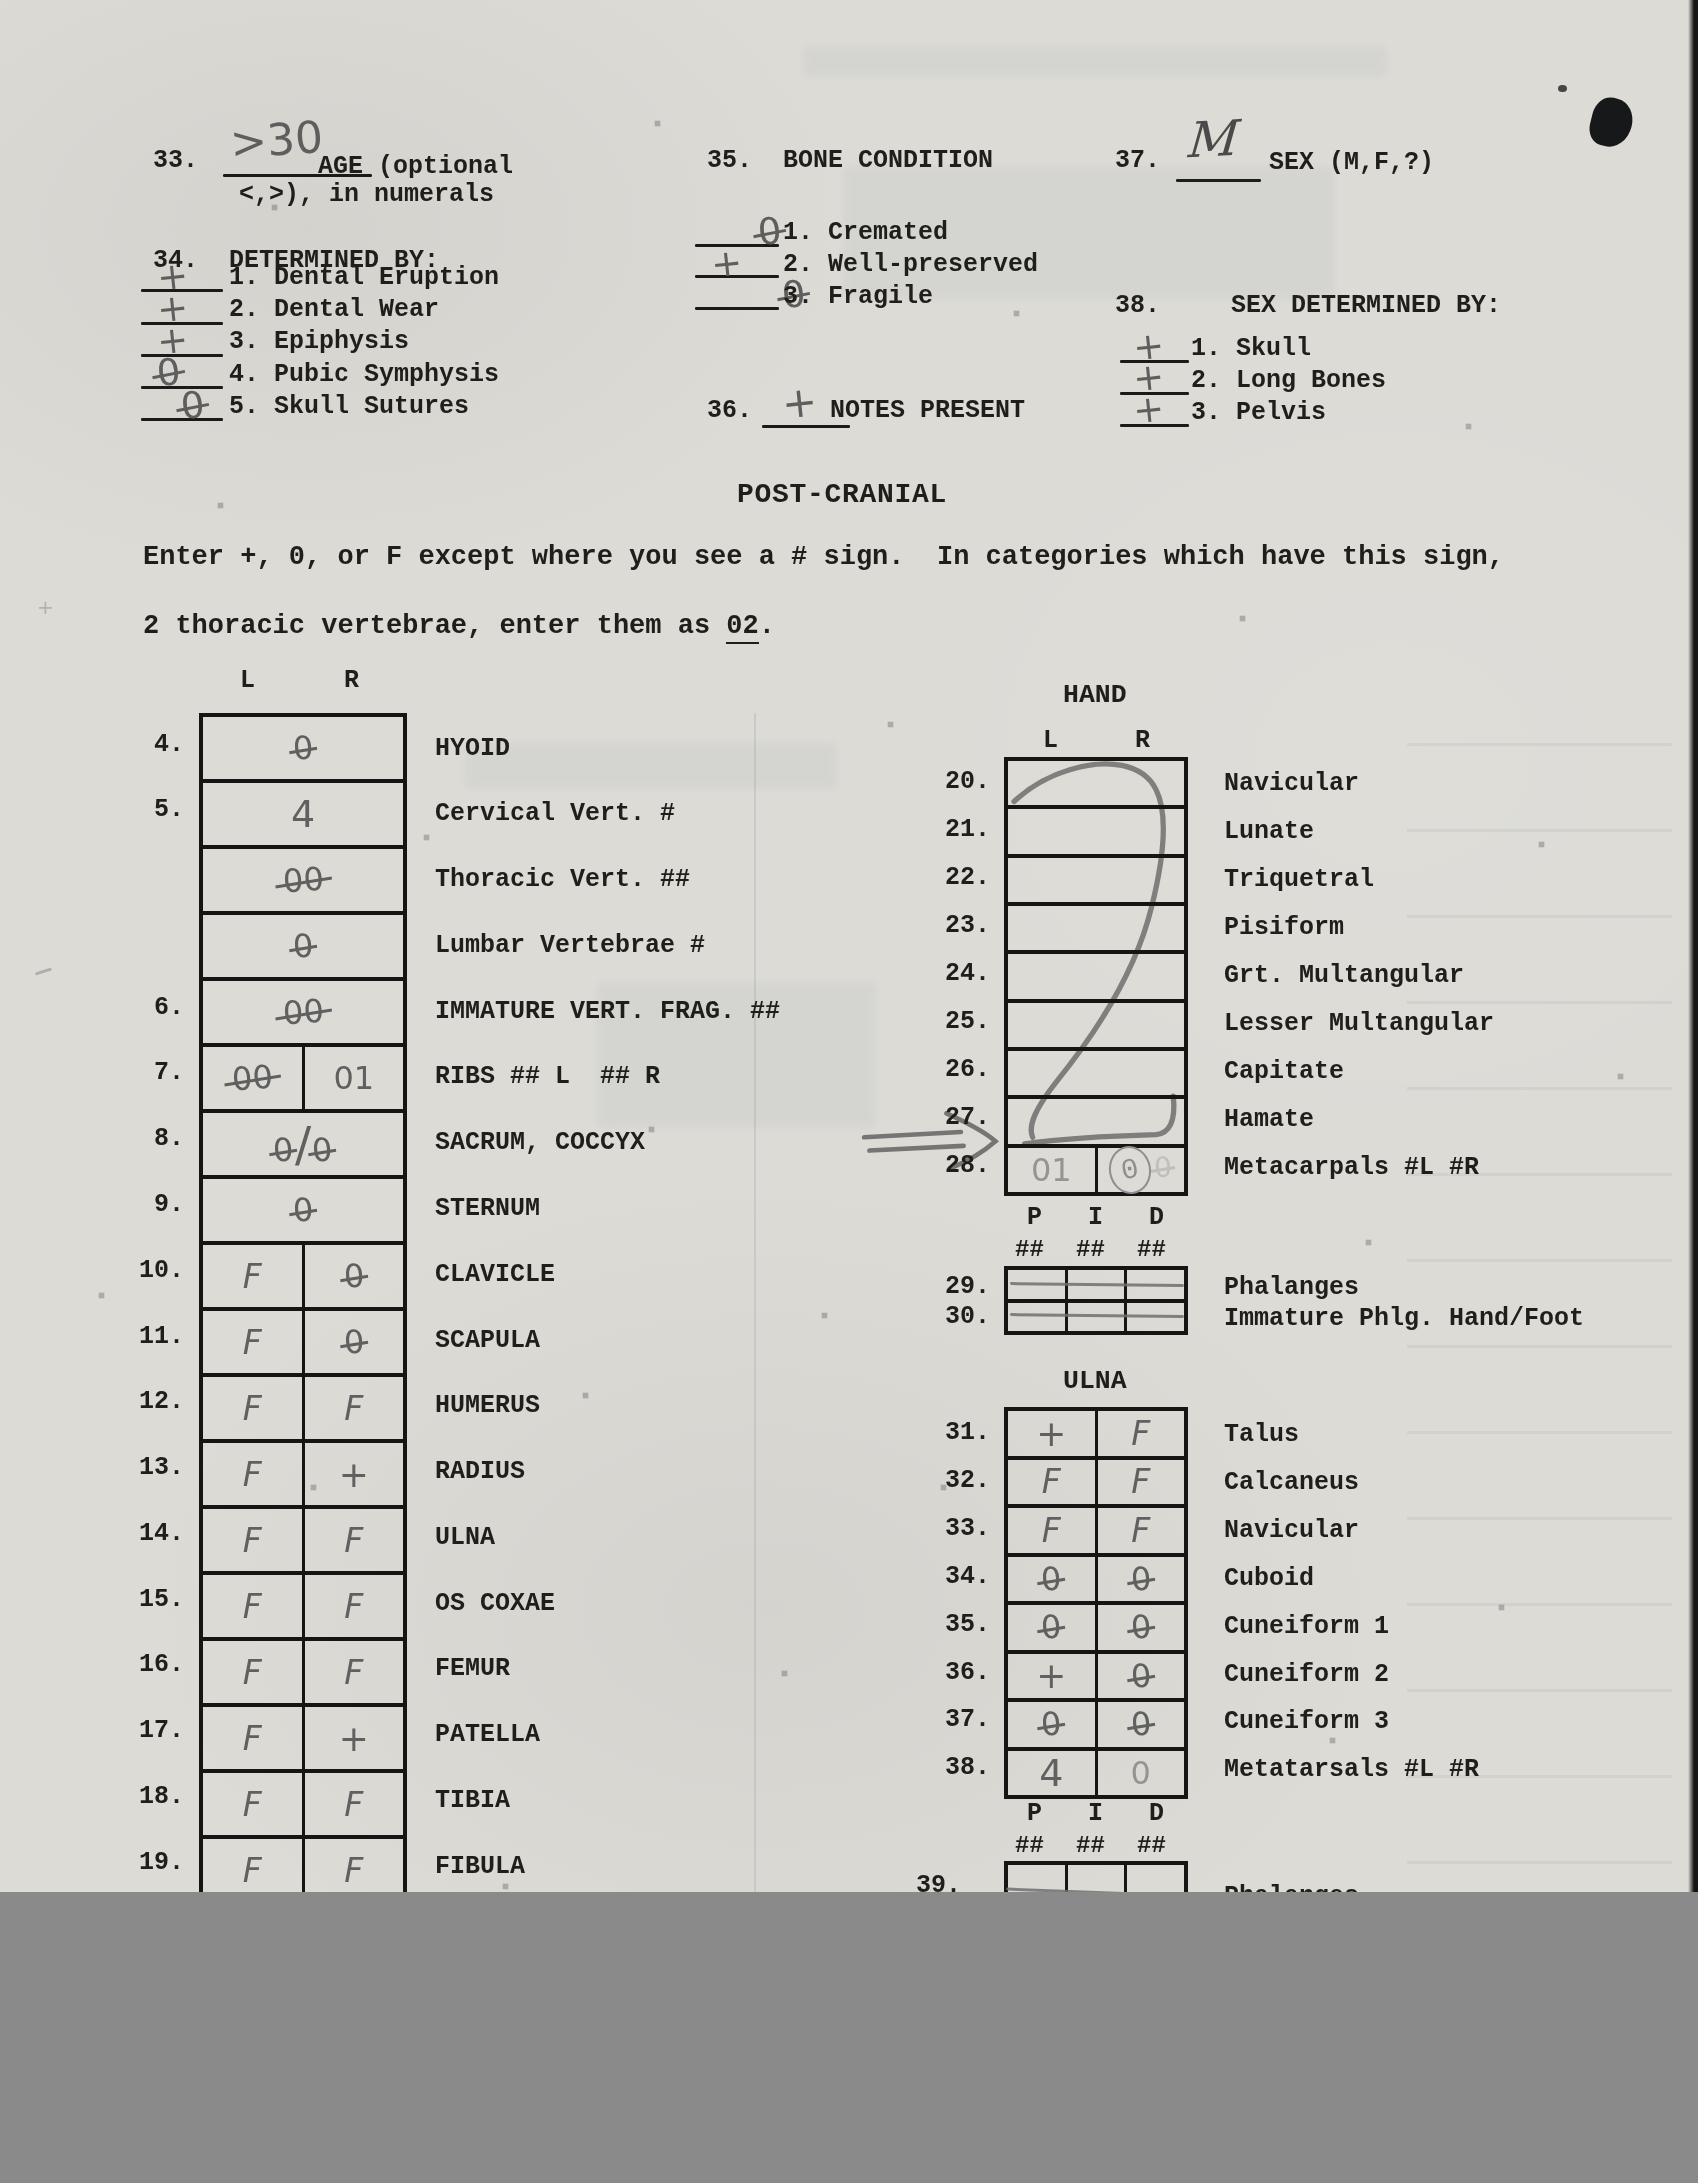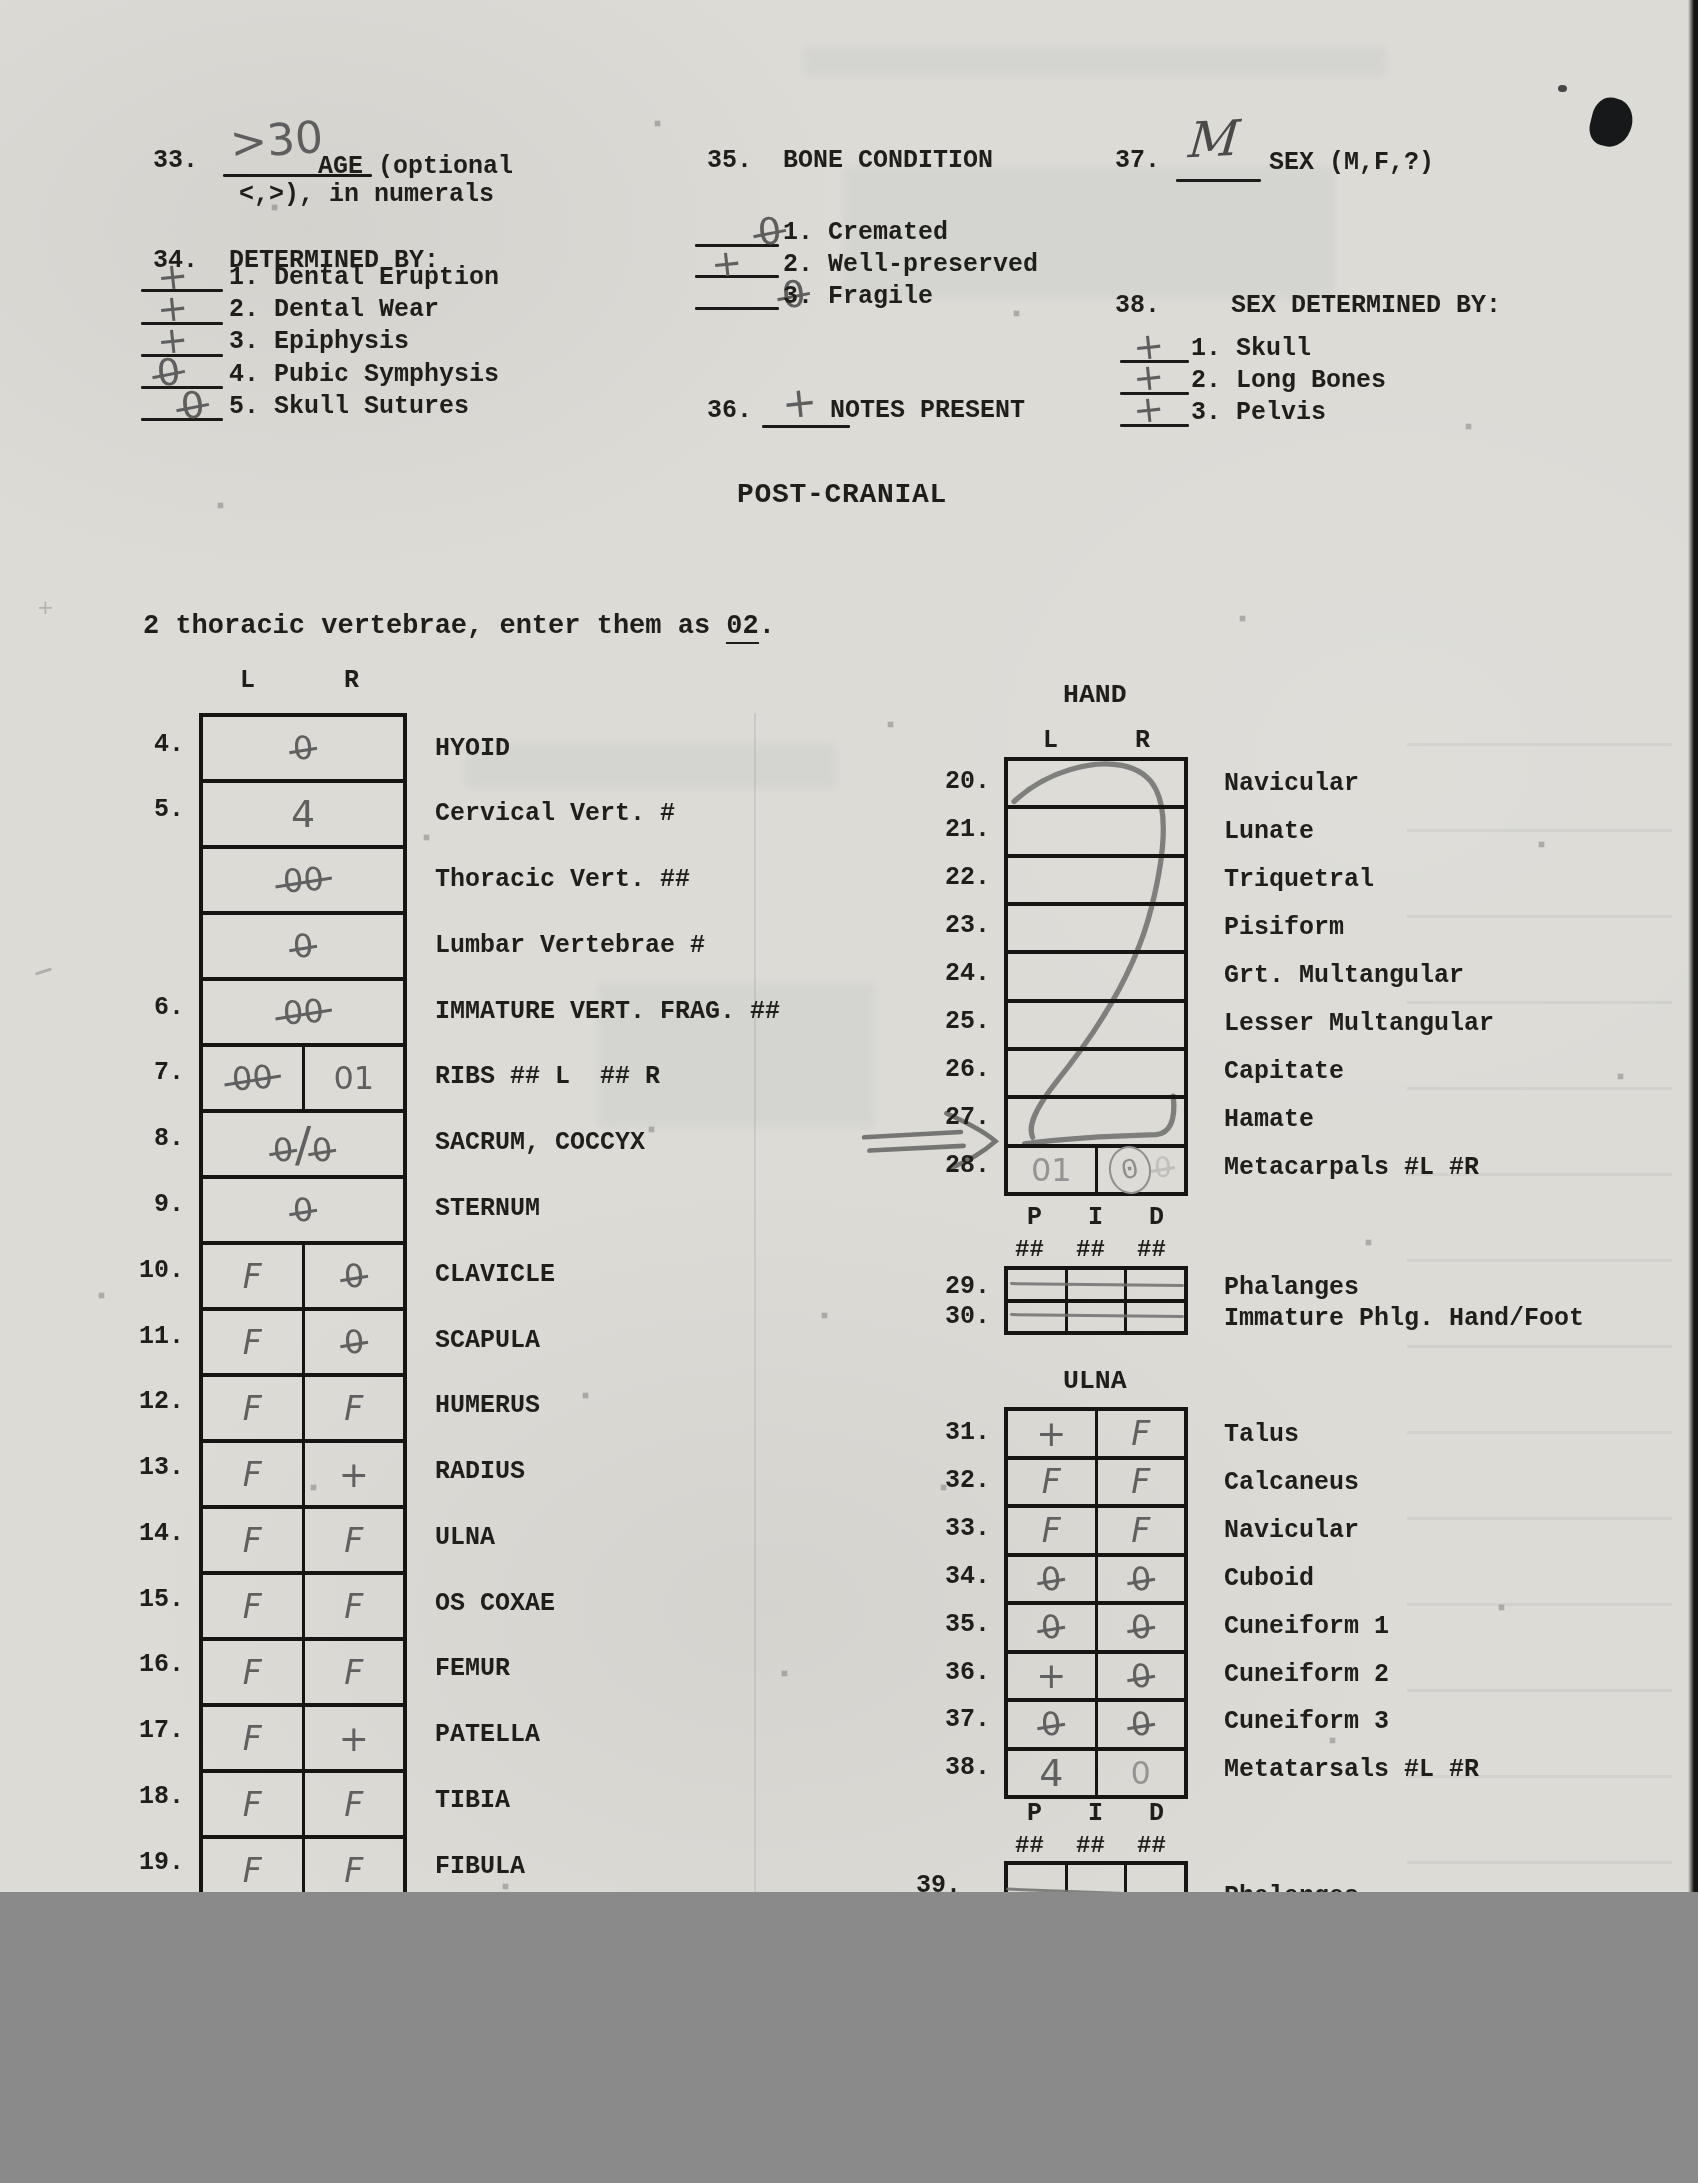--- a/index.html
+++ b/index.html
@@ -76,20 +76,21 @@
   <div class="blank" style="left:1176px;top:179px;width:85px;"></div>
   <span class="hw cursive" style="left:1189px;top:111px;">M</span>
   <span class="tw" style="left:1269px;top:149px;">SEX (M,F,?)</span>
 
   
   <span class="tw" style="left:1115px;top:292px;">38.</span>
   <span class="tw" style="left:1191px;top:292px;margin-left:40px;">SEX DETERMINED BY:</span>
 
   
   <span class="tw title" style="left:737px;top:479px;">POST-CRANIAL</span>
+  <span class="tw para" style="left:143px;top:542px;">Enter +, 0, or F except where you see a # sign.  In categories which have this sign,</span>
   <div class="tw para" style="left:143px;top:611px;"><span>2 thoracic vertebrae, enter them as </span><span class="u02">02</span><span>.</span></div>
 
   
   <span class="tw" style="left:240px;top:667px;">L</span>
   <span class="tw" style="left:344px;top:667px;">R</span>
 
   
   <span class="tw sect" style="left:1063px;top:680px;">HAND</span>
   <span class="tw" style="left:1043px;top:727px;">L</span>
   <span class="tw" style="left:1135px;top:727px;">R</span>

